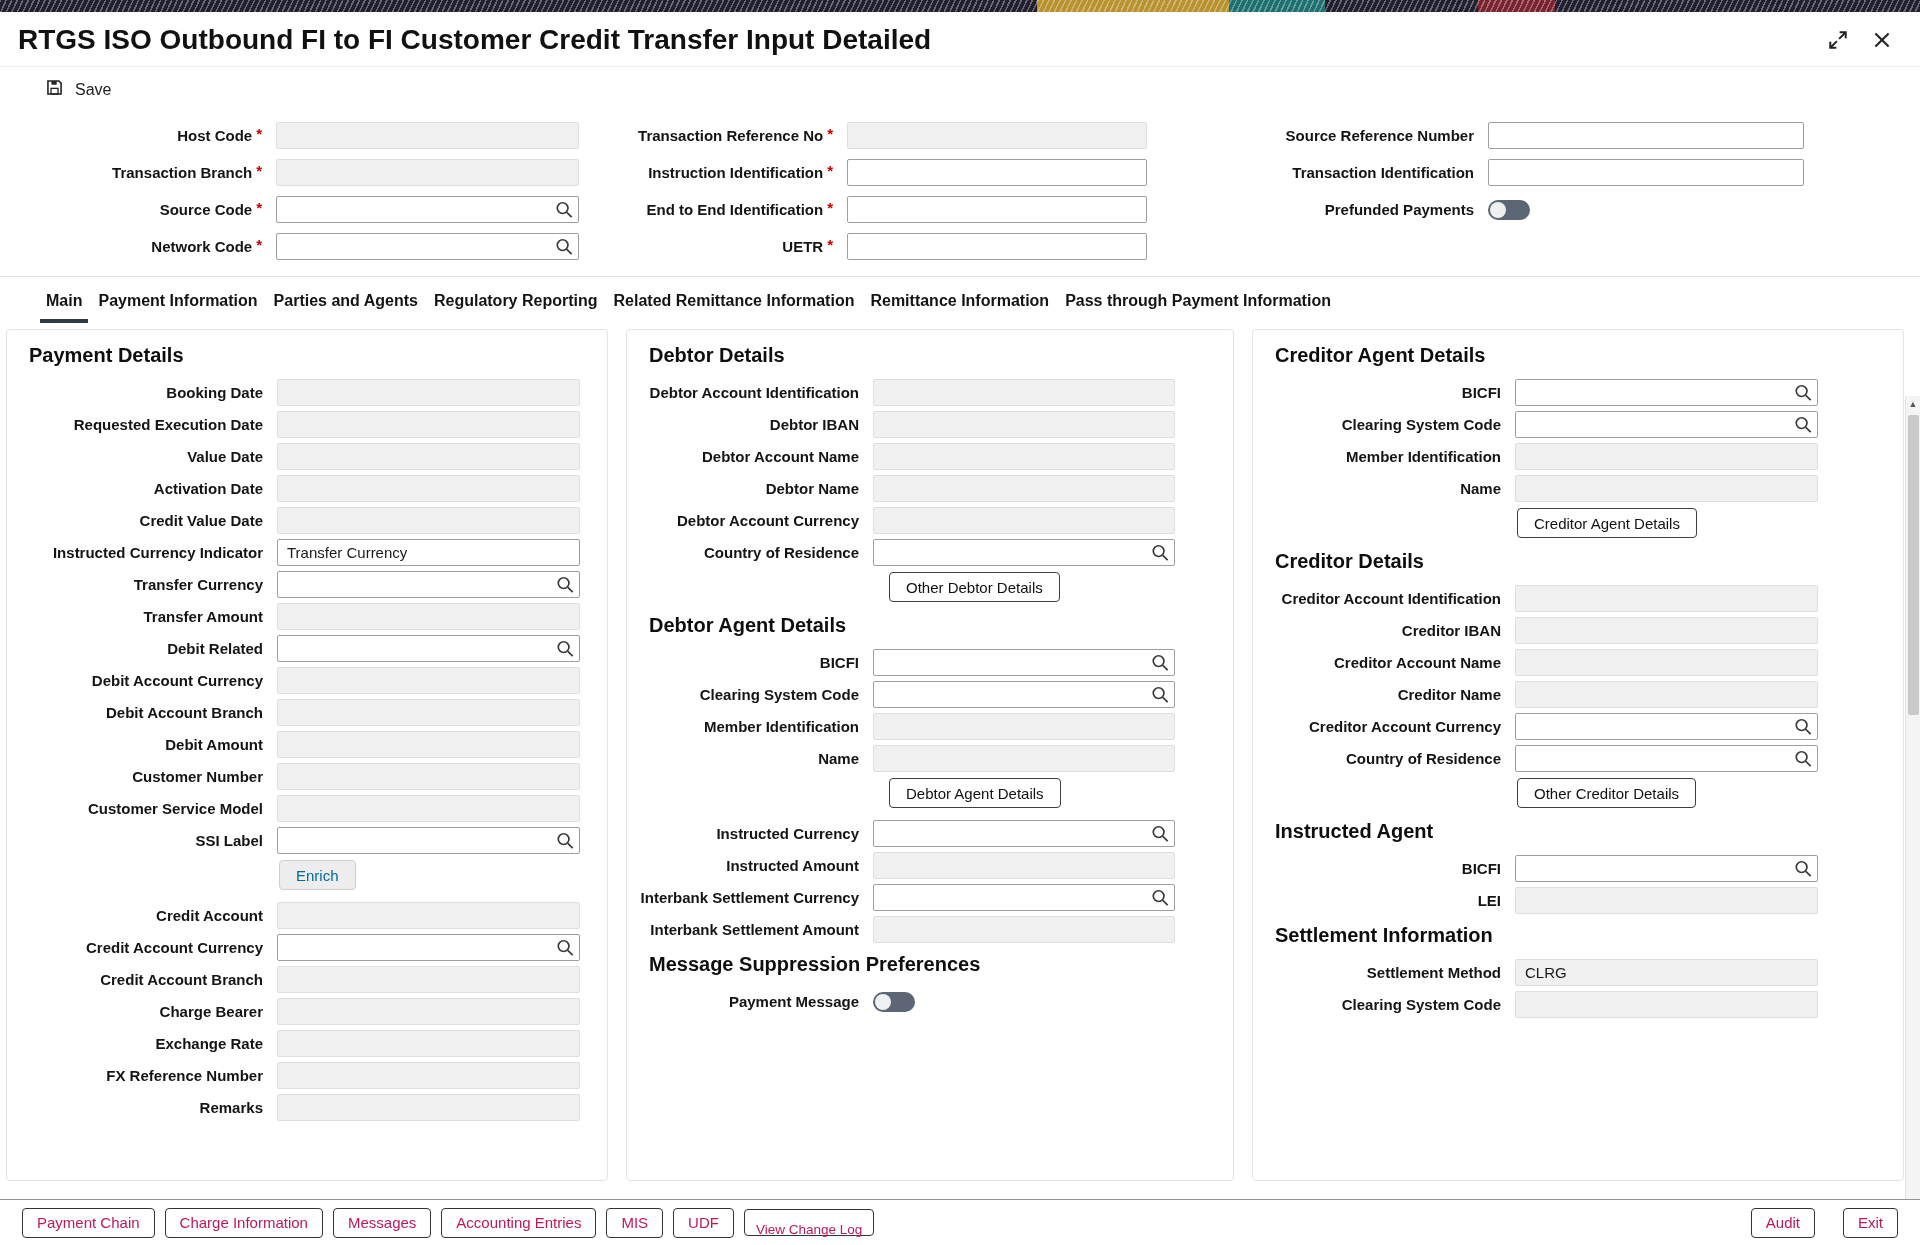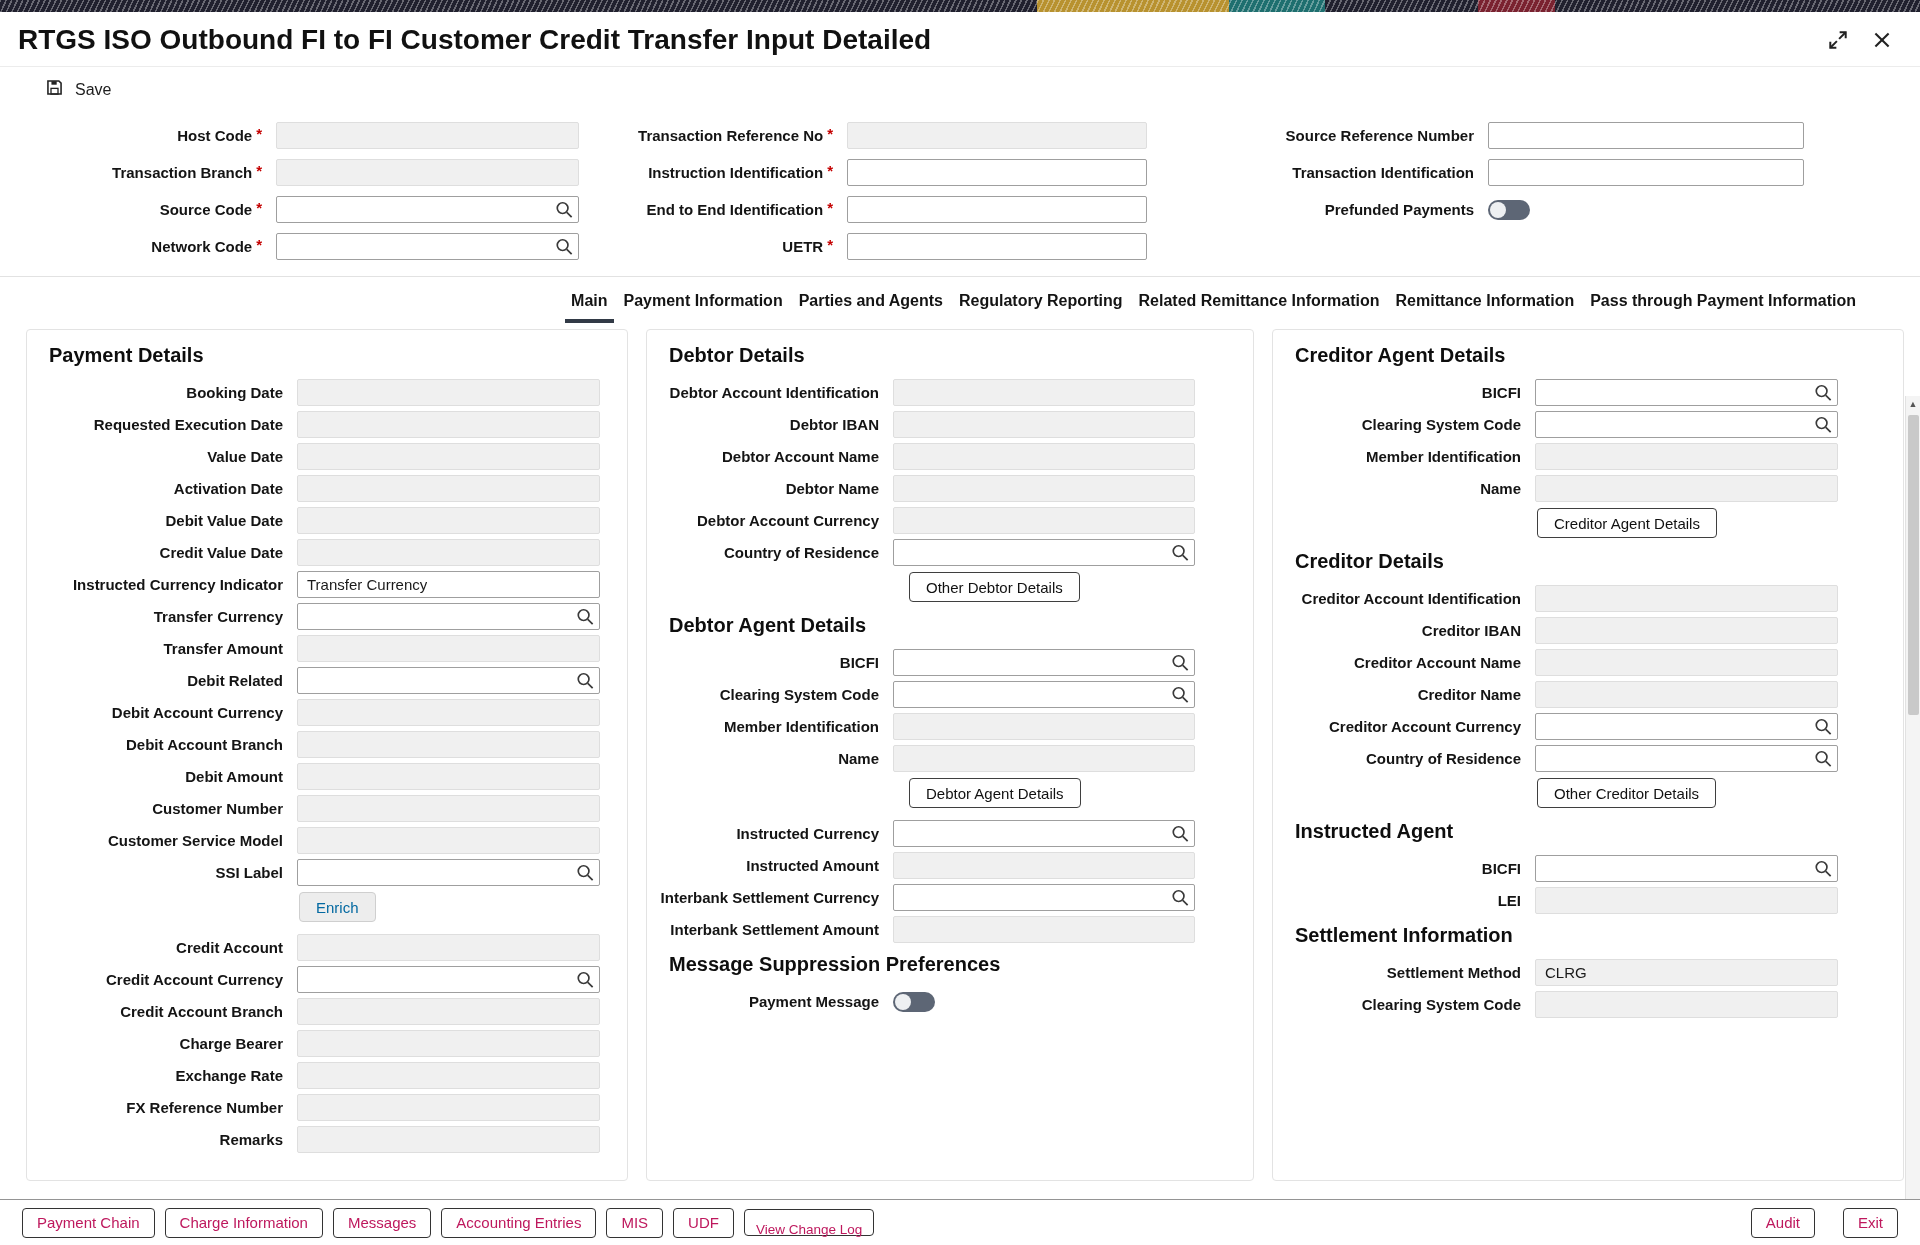--- a/index.html
+++ b/index.html
@@ -44,26 +44,26 @@
   .input.disabled{background:#f0f0f0;border-color:#dedede}
   .input.search{padding-right:30px}
   .mag-wrap{position:absolute;right:3px;top:50%;transform:translateY(-50%);width:21px;height:21px;cursor:pointer}
   .mag-wrap svg{width:21px;height:21px;display:block}
   .ival{white-space:nowrap;overflow:hidden}
 
   .toggle{width:42px;height:20px;border-radius:10px;background:#5d6675;position:relative;cursor:pointer;flex:0 0 auto}
   .toggle .knob{position:absolute;left:2px;top:2px;width:16px;height:16px;border-radius:50%;background:#eef0f2}
 
   
-  .tabs{display:flex;justify-content:flex-end;align-items:flex-end;padding:8px 56px 0 38px;height:46px}
+  .tabs{display:flex;justify-content:flex-start;align-items:flex-end;padding:8px 56px 0 38px;height:46px}
   .tab{font-size:16px;font-weight:700;color:#141414;padding:6px 8px 13px;white-space:nowrap;cursor:pointer;position:relative}
   .tab.active::after{content:"";position:absolute;left:2px;right:2px;bottom:0;height:4px;background:#323a46}
 
   
-  .content{display:flex;gap:18px;margin:6px 16px 0 26px;height:852px}
+  .content{display:flex;gap:18px;margin:6px 16px 0 6px;height:852px}
   .panel{border:1px solid #e3e3e3;border-radius:4px;background:#fff;padding:12px 0 0;overflow:hidden}
   #panel1{width:602px}
   #panel2{width:608px}
   #panel3{flex:1}
   .sec-h{font-size:20px;font-weight:700;color:#0e0e0e;margin:10px 0 12px 22px}
   .panel .sec-h:first-child{margin-top:2px}
   .panel .frow{margin-bottom:5px}
   #panel1 .flabel{width:256px}
   #panel2 .flabel{width:232px}
   #panel3 .flabel{width:248px}
@@ -258,26 +258,20 @@
         <div class="input disabled"></div>
       </div>
       <div class="frow">
         <label class="flabel">
           <span>Activation Date</span>
         </label>
         <div class="input disabled"></div>
       </div>
       <div class="frow">
         <label class="flabel">
-          <span>Debit Value Date</span>
-        </label>
-        <div class="input disabled"></div>
-      </div>
-      <div class="frow">
-        <label class="flabel">
           <span>Credit Value Date</span>
         </label>
         <div class="input disabled"></div>
       </div>
       <div class="frow">
         <label class="flabel">
           <span>Instructed Currency Indicator</span>
         </label>
         <div class="input select">
           <span class="ival">Transfer Currency</span>

